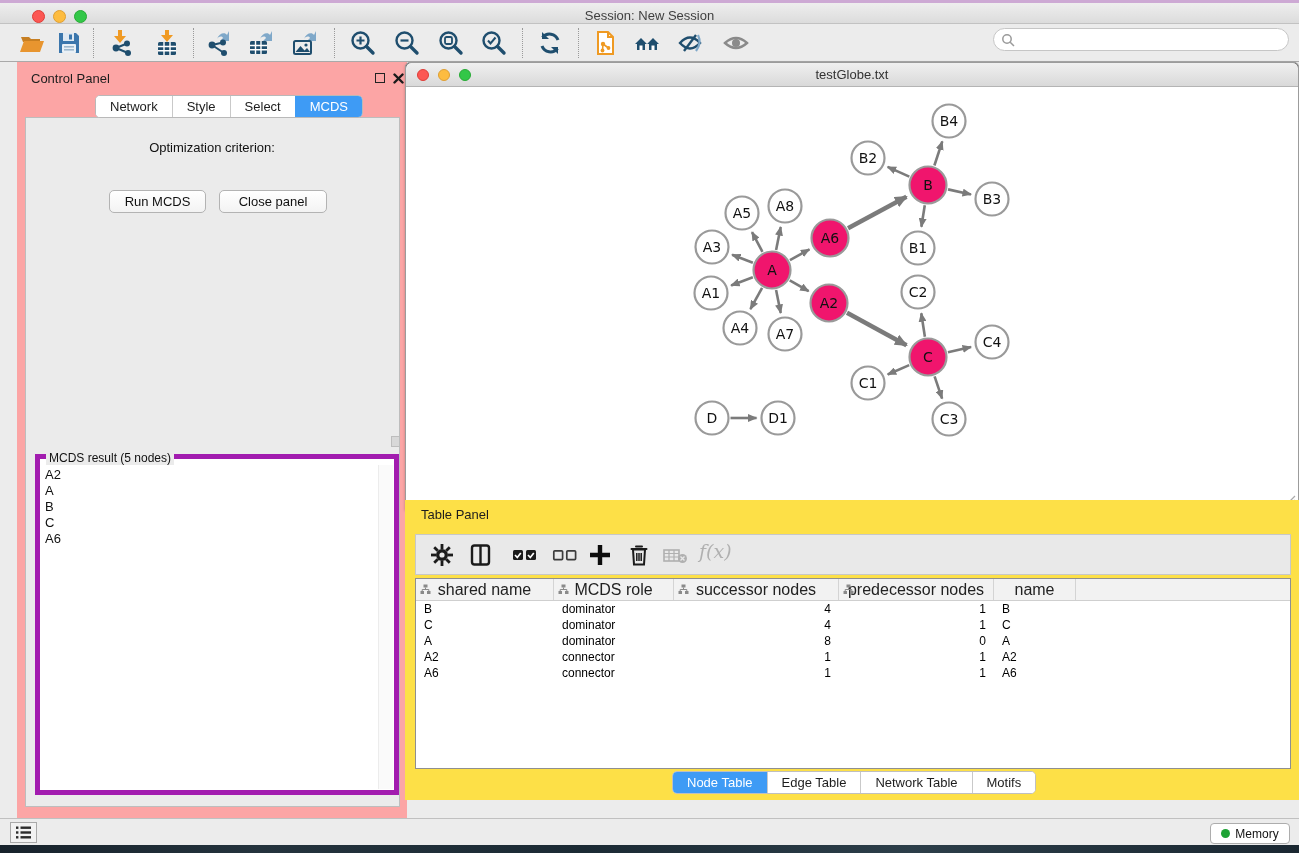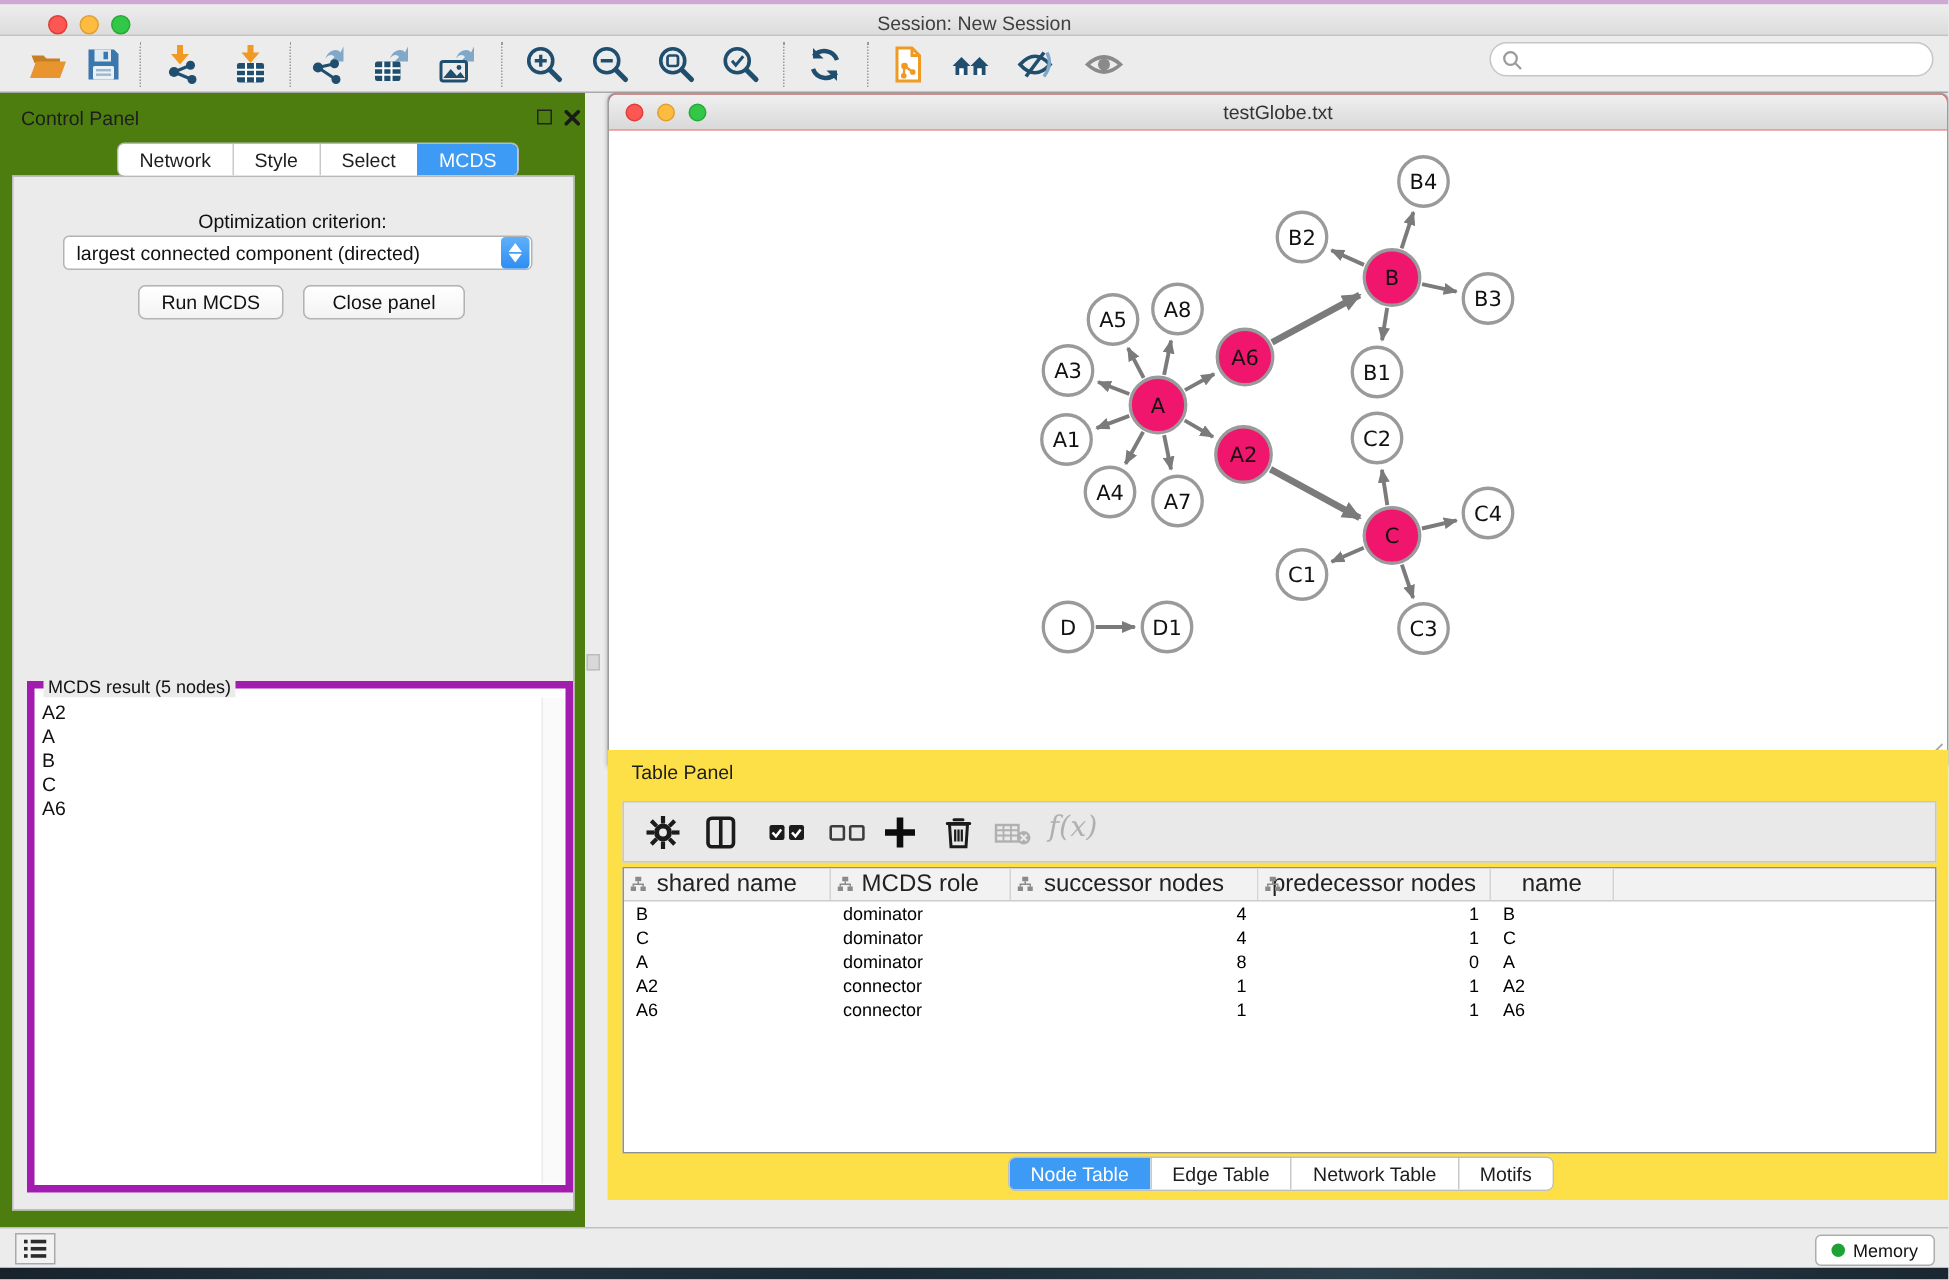--- a/index.html
+++ b/index.html
@@ -29,21 +29,21 @@
   .tb-icon { position:absolute; top:5px; width:28px; height:28px; cursor:pointer; }
   .tb-sep { position:absolute; top:4px; height:30px; width:0;
     border-left:1px dotted #9a9a9a; }
   .searchbox { position:absolute; right:10px; top:4px; width:296px; height:23px;
     background:#fff; border:1px solid #c6c6c6; border-radius:12px;
     display:flex; align-items:center; padding-left:7px; }
   .searchbox input { border:none; outline:none; flex:1; height:18px; font-size:13px;
     background:transparent; font-family:"Liberation Sans",sans-serif; }
 
   
-  .cp { left:0; top:62px; width:390px; height:756px; background:#4d7c0f; }
+  .cp { left:17px; top:62px; width:390px; height:756px; background:#fca5a5; }
   .cp-title { position:absolute; left:14px; top:9px; font-size:13px; color:#1d1d1d; }
   .panel-float { position:absolute; width:10px; height:10px; border:1.6px solid #222; cursor:pointer; }
   .panel-close { position:absolute; cursor:pointer; }
   .cp-box { position:absolute; left:8px; top:55px; width:375px; height:690px;
     border:1px solid #bdbdbd; background:#ebebeb; }
   .seg-tabs { position:absolute; left:78px; top:33px; height:23px; display:flex;
     border:1px solid #b9b9b9; border-radius:5px; overflow:hidden; background:#fff; }
   .seg-tab { height:100%; display:flex; align-items:center; justify-content:center;
     font-size:13px; color:#1d1d1d; background:#fff; border-left:1px solid #c9c9c9;
     cursor:pointer; padding:0 14px; }
@@ -75,21 +75,21 @@
 
   
   .vsplit-handle { left:391px; top:436px; width:9px; height:11px; background:#d8d8d8;
     border:1px solid #bdbdbd; }
   .hsplit-handle { left:843px; top:510px; width:12px; height:8px; background:#d8d8d8;
     border:1px solid #bdbdbd; }
 
   
   .netwin { left:405px; top:62px; width:894px; height:448px;
     border:1px solid #9c9c9c; border-radius:5px 5px 0 0;
-    box-shadow:0 1px 3px rgba(0,0,0,.25); background:#ef4444; }
+    box-shadow:0 1px 3px rgba(0,0,0,.25); background:#404040; }
   .netwin-titlebar { position:absolute; left:0; top:0; width:100%; height:24px;
     background:linear-gradient(#f0f0f0,#d9d9d9); border-bottom:1px solid #b4b4b4;
     border-radius:5px 5px 0 0; display:flex; align-items:center; justify-content:center; }
   .netwin-titlebar .title { font-size:13px; color:#333; }
   .tl.small { width:12px; height:12px; top:6px; }
   .net-canvas { position:absolute; left:0; top:24px; width:892px; height:423px; background:#fff; }
   .resize-grip { position:absolute; right:2px; bottom:2px; width:13px; height:13px; cursor:nwse-resize; }
 
   
   .tp { left:405px; top:500px; width:894px; height:300px; background:#fde047; }
@@ -274,31 +274,20 @@
   <div class="cp-box"></div>
   <div class="seg-tabs">
       <div class="seg-tab">Network</div>
       <div class="seg-tab">Style</div>
       <div class="seg-tab">Select</div>
       <div class="seg-tab sel">MCDS</div>
     </div>
 
   <div class="opt-label">Optimization criterion:</div>
 
-  <div class="dropdown">
-    <span class="dd-text">largest connected component (directed)</span>
-    <span class="dd-stepper">
-      <svg width="9" height="6" viewBox="0 0 9 6">
-          <path d="M4.5 0 L9 6 H0 z" fill="#fff"></path>
-        </svg>
-      <svg width="9" height="6" viewBox="0 0 9 6">
-          <path d="M4.5 6 L0 0 H9 z" fill="#fff"></path>
-        </svg>
-    </span>
-  </div>
 
   <button class="btn" style="left:92px; top:128px; width:97px;">Run MCDS</button>
   <button class="btn" style="left:202px; top:128px; width:108px;">Close panel</button>
 
   <div class="result-box">
     <span class="result-legend">MCDS result (5 nodes)</span>
     <div class="result-list">
         <div>A2</div>
         <div>A</div>
         <div>B</div>

